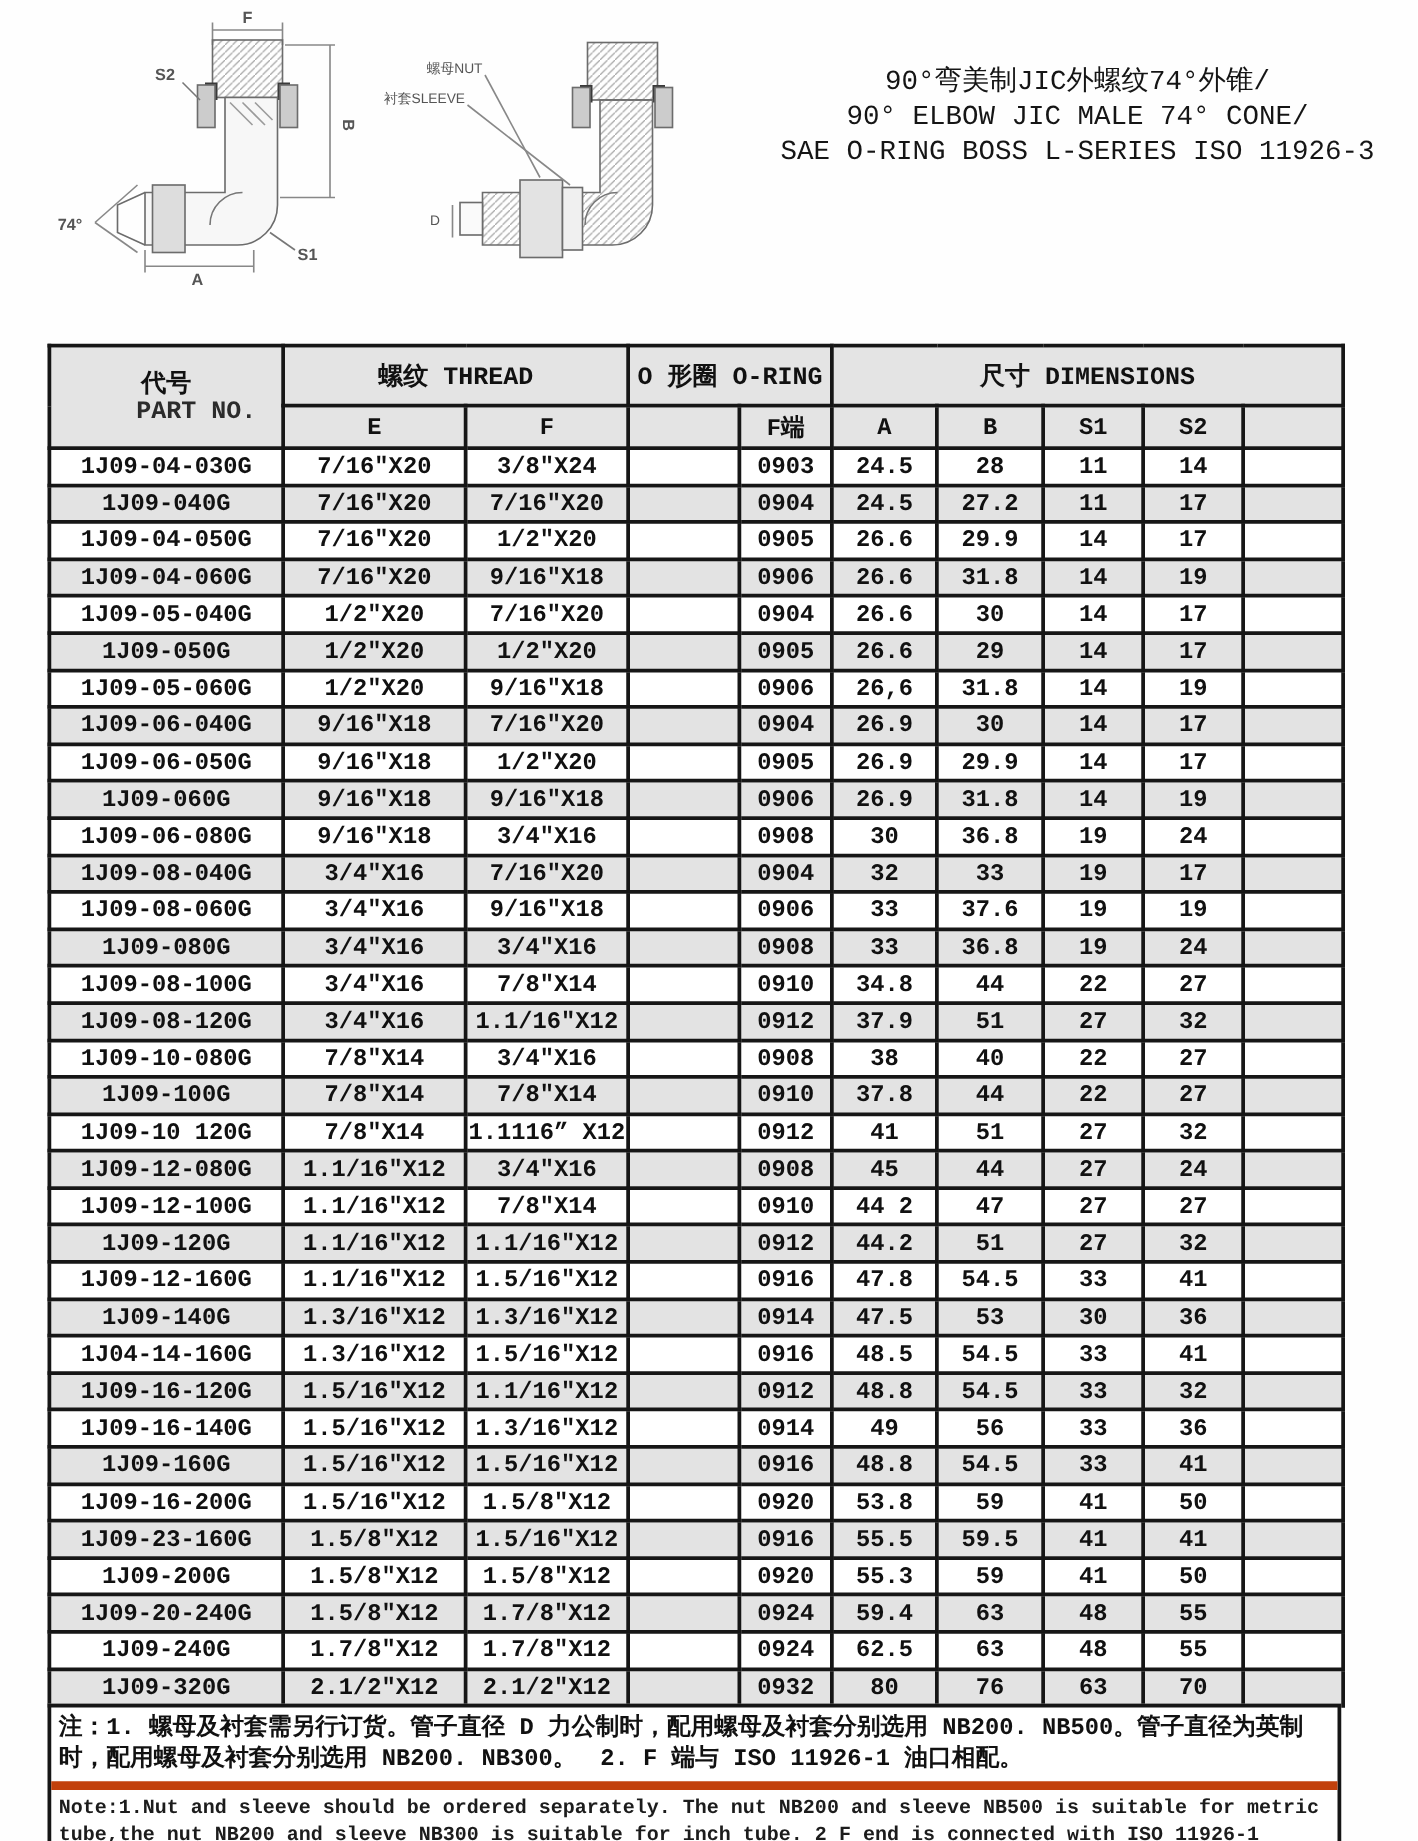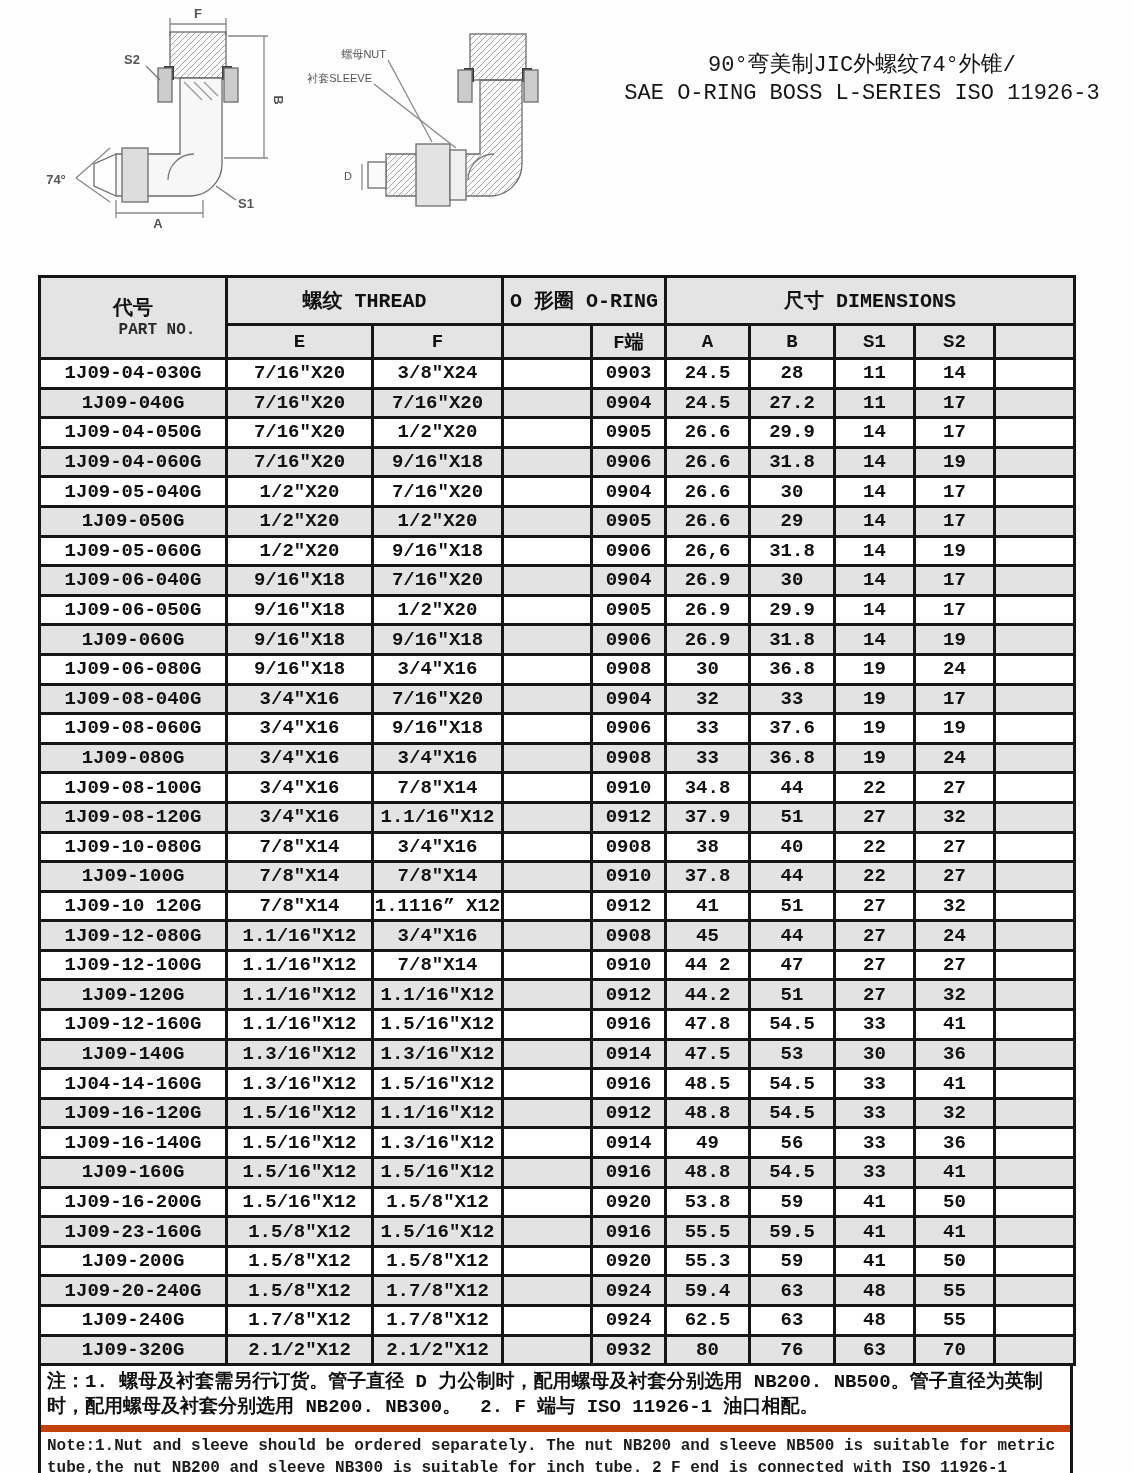--- a/index.html
+++ b/index.html
@@ -22,21 +22,21 @@
   
   .table-wrap{position:absolute;left:38px;top:275px;width:1035px;}
   table.spec{border-collapse:collapse;table-layout:fixed;width:1035px;
         font-weight:bold;color:#111;}
   table.spec th,table.spec td{border:3px solid #161616;padding:0;text-align:center;
         white-space:nowrap;overflow:hidden;}
   table.spec th{background:#e4e4e4;}
   th.h-main{font-size:20px;height:45px;}
   th.h-sub{font-size:19px;height:31px;font-weight:bold;}
   .partno-head .cn{font-size:20px;line-height:24px;}
-  .partno-head .en{font-size:16px;line-height:18px;color:#2b2b2b;padding-left:48px;}
+  .partno-head .en{font-size:20px;line-height:18px;color:#2b2b2b;padding-left:48px;}
   table.spec td{font-size:19px;height:26.6px;background:#ffffff;}
   table.spec tr.shaded td{background:#e3e3e3;}
 
   
   .notes{border:3px solid #161616;margin-top:-3px;background:#fff;}
   .note-cn{font-size:19px;font-weight:bold;line-height:25px;padding:4px 6px 5px 6px;
         border-bottom:7px solid #c2410c;color:#111;}
   .note-en{font-size:16px;font-weight:bold;line-height:22px;padding:3px 6px 5px 6px;color:#1c1c1c;}
 </style>
 </head>
@@ -114,20 +114,21 @@
       <line x1="344" y1="158" x2="344" y2="184" stroke="#888"></line>
     </g>
     <text class="smalltxt" x="368" y="52" text-anchor="end">螺母NUT</text>
     <text class="smalltxt" x="354" y="76" text-anchor="end">衬套SLEEVE</text>
     <text class="smalltxt" x="334" y="174" text-anchor="end">D</text>
   </svg>
 
 
   <div class="heading">
     <div class="ln">90°弯美制JIC外螺纹74°外锥/</div>
+    <div class="ln">90° ELBOW JIC MALE 74° CONE/</div>
     <div class="ln">SAE O-RING BOSS L-SERIES ISO 11926-3</div>
   </div>
 
   <div class="table-wrap">
     <table class="spec">
       <colgroup>
         <col style="width:187px">
           <col style="width:146px">
           <col style="width:130px">
         <col style="width:89px">

